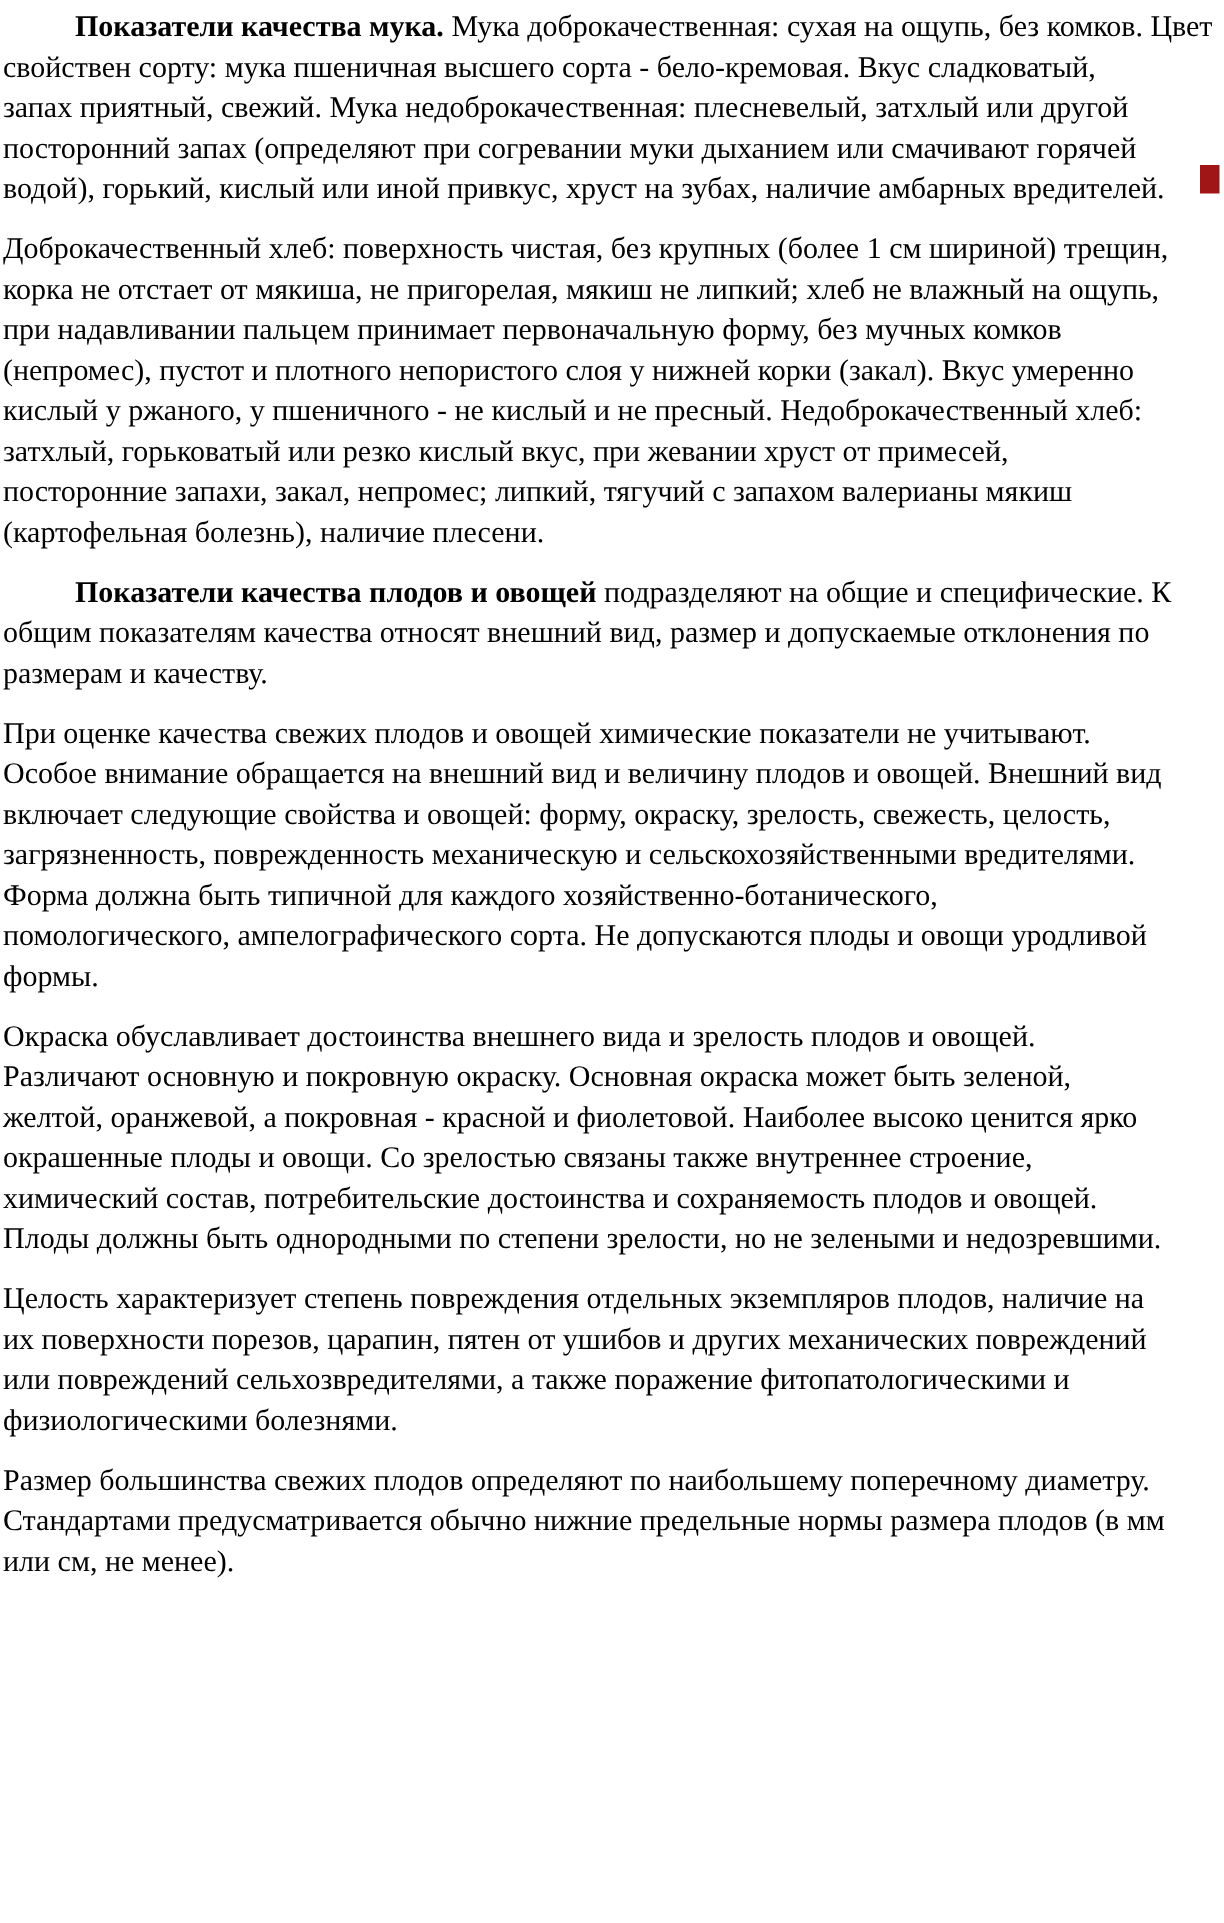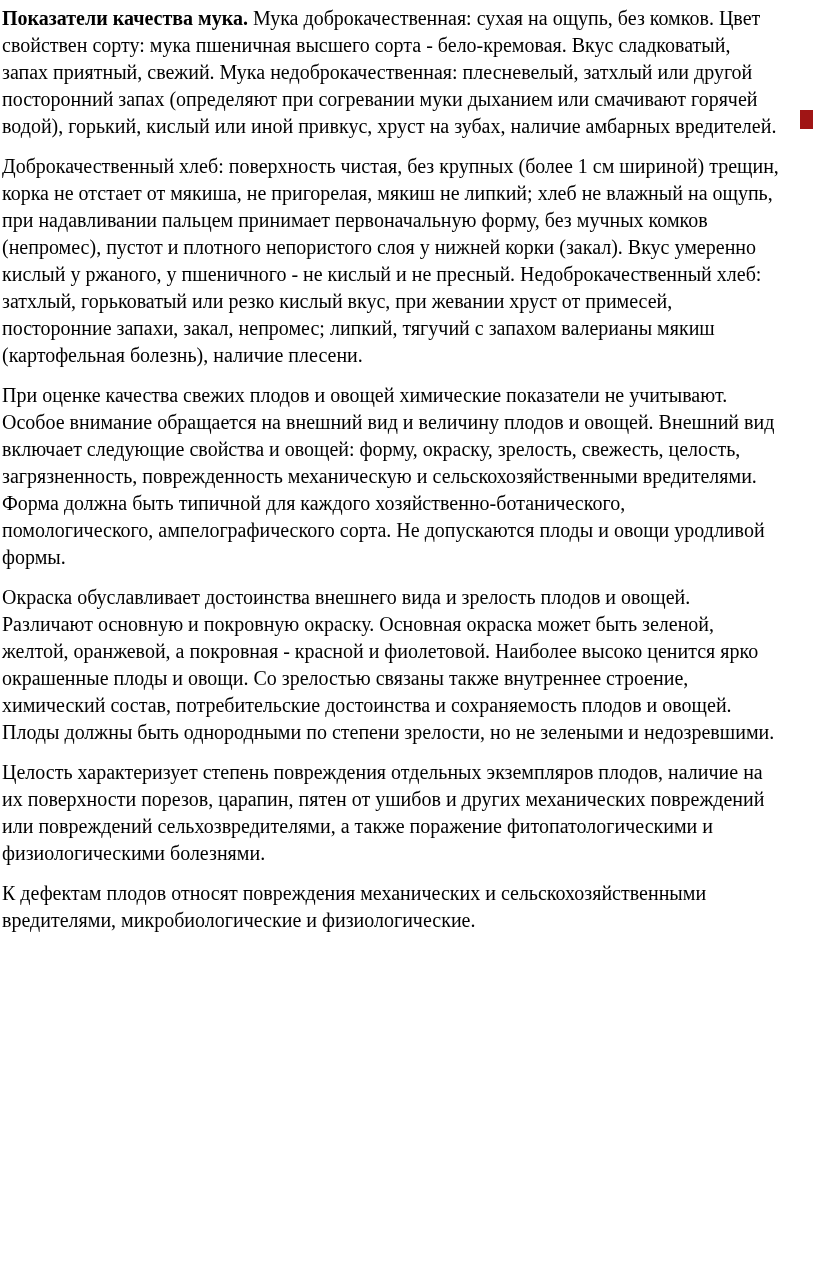--- a/index.html
+++ b/index.html
@@ -18,21 +18,21 @@
     padding: 5px 4px 0 2px;
     box-sizing: border-box;
   }
   p.para {
     margin: 0 0 13px 0;
     font-size: 20px;
     line-height: 27px;
     white-space: pre;        
     letter-spacing: 0;
   }
-  .lead { font-weight: bold; }
+  .lead { font-weight: bold; margin-left: 48px; }
   .artifact-marker {
     position: absolute;
     left: 800px;
     top: 110px;
     width: 13px;
     height: 19px;
     background: #a01515;
   }
 </style>
 </head>
@@ -48,20 +48,23 @@
 
   <p class="para"><span>Доброкачественный хлеб: поверхность чистая, без крупных (более 1 см шириной) трещин,
 корка не отстает от мякиша, не пригорелая, мякиш не липкий; хлеб не влажный на ощупь,
 при надавливании пальцем принимает первоначальную форму, без мучных комков
 (непромес), пустот и плотного непористого слоя у нижней корки (закал). Вкус умеренно
 кислый у ржаного, у пшеничного - не кислый и не пресный. Недоброкачественный хлеб:
 затхлый, горьковатый или резко кислый вкус, при жевании хруст от примесей,
 посторонние запахи, закал, непромес; липкий, тягучий с запахом валерианы мякиш
 (картофельная болезнь), наличие плесени.</span></p>
 
+  <p class="para"><span class="lead">Показатели качества плодов и овощей</span><span> подразделяют на общие и специфические. К
+общим показателям качества относят внешний вид, размер и допускаемые отклонения по
+размерам и качеству.</span></p>
 
 
   <p class="para"><span>При оценке качества свежих плодов и овощей химические показатели не учитывают.
 Особое внимание обращается на внешний вид и величину плодов и овощей. Внешний вид
 включает следующие свойства и овощей: форму, окраску, зрелость, свежесть, целость,
 загрязненность, поврежденность механическую и сельскохозяйственными вредителями.
 Форма должна быть типичной для каждого хозяйственно-ботанического,
 помологического, ампелографического сорта. Не допускаются плоды и овощи уродливой
 формы.</span></p>
 
@@ -71,19 +74,20 @@
 окрашенные плоды и овощи. Со зрелостью связаны также внутреннее строение,
 химический состав, потребительские достоинства и сохраняемость плодов и овощей.
 Плоды должны быть однородными по степени зрелости, но не зелеными и недозревшими.</span></p>
 
 
   <p class="para"><span>Целость характеризует степень повреждения отдельных экземпляров плодов, наличие на
 их поверхности порезов, царапин, пятен от ушибов и других механических повреждений
 или повреждений сельхозвредителями, а также поражение фитопатологическими и
 физиологическими болезнями.</span></p>
 
+  <p class="para"><span>Размер большинства свежих плодов определяют по наибольшему поперечному диаметру.
+Стандартами предусматривается обычно нижние предельные нормы размера плодов (в мм
+или см, не менее).</span></p>
 
-  <p class="para"><span>К дефектам плодов относят повреждения механических и сельскохозяйственными
-вредителями, микробиологические и физиологические.</span></p>
 
 </div>
 
 <div class="artifact-marker"></div>
 
 </body></html>

